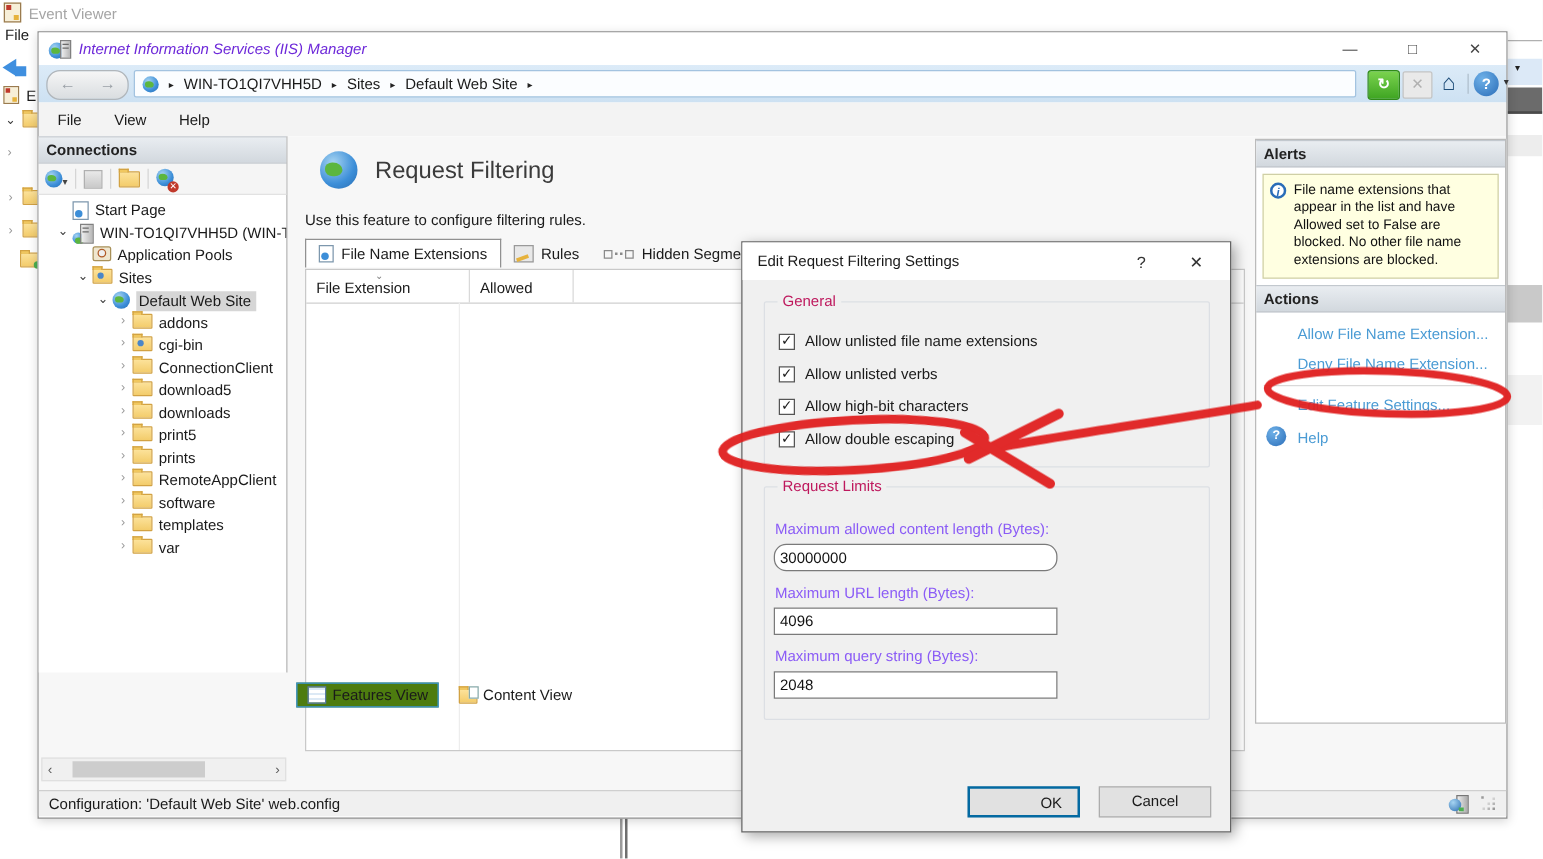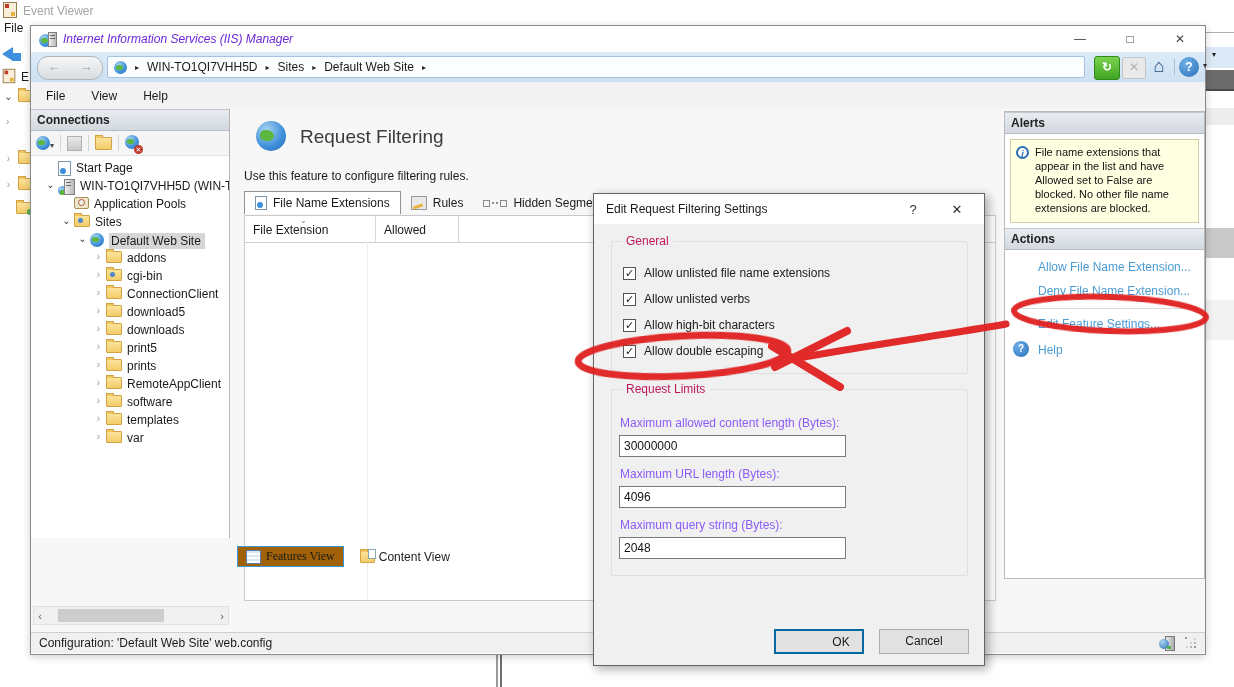--- a/index.html
+++ b/index.html
@@ -68,21 +68,21 @@
   .tab{height:22px;display:flex;align-items:center;gap:6px;padding:0 10px;color:#1a1a1a;}
   .tab.active{background:#fff;border:1px solid #919191;border-bottom:none;}
   .listbox{left:213px;top:189px;width:752px;height:386px;background:#fff;border:1px solid #c9c9c9;box-sizing:border-box;}
   .lhdr{height:26px;border-bottom:1px solid #cfcfcf;position:relative;display:flex;align-items:flex-end;}
   .lhdr .col1{width:122px;padding:0 0 5px 8px;}
   .lhdr .col2{width:74px;padding:0 0 5px 8px;}
   .coldiv{width:1px;height:26px;background:#d9d9d9;}
   .sortchev{position:absolute;left:55px;top:0;font-size:8px;color:#808080;}
   .viewtabs{left:206px;top:520px;display:flex;gap:8px;align-items:center;}
   .vtab{display:flex;align-items:center;gap:5px;padding:2px 8px;}
-  .vtab.active{background:#a16207;border:1px solid #3a96dd;font-family:Liberation Serif, serif;}
+  .vtab.active{background:#4d7c0f;border:1px solid #3a96dd;}
   .i-grid{width:13px;height:12px;border:1px solid #5a7ca8;background:repeating-linear-gradient(#dce9f5 0 2px,#fff 2px 4px);display:inline-block;}
   .i-contview{width:14px;height:11px;position:relative;display:inline-block;}
   .i-pencil{width:14px;height:12px;background:#e8e8e8;border:1px solid #9a9a9a;position:relative;display:inline-block;}
   .i-pencil::after{content:"";position:absolute;left:1px;bottom:1px;width:10px;height:3px;background:#e6b23c;transform:rotate(-20deg);}
   .i-hseg{display:inline-flex;gap:2px;align-items:center;}
   .i-hseg i{width:5px;height:5px;border:1px solid #8a8a8a;display:inline-block;}
   .i-hseg b{width:2px;height:2px;background:#8a8a8a;display:inline-block;}
   
   .rpane{left:973px;top:85px;width:201px;height:468px;background:#fff;border:1px solid #bbb;box-sizing:border-box;}
   .alertbox{margin:5px;height:84px;background:#ffffe1;border:1px solid #cfcfa6;position:relative;padding:5px 4px 4px 24px;box-sizing:border-box;font-size:11px;line-height:14px;color:#111;}
@@ -419,21 +419,21 @@
     </div>
     <div class="cbrow" style="left:29px;top:150px;">
       <span class="cbox">✓</span>
       <span>Allow double escaping</span>
     </div>
 
     <div class="groupbox" style="left:17px;top:195px;width:355px;height:185px;">
       <span class="grouplabel">Request Limits</span>
     </div>
     <span class="fldlabel" style="left:26px;top:222px;">Maximum allowed content length (Bytes):</span>
-    <input class="txtinput" style="left: 25px; top: 241px;" readonly="" value="30000000">
+    <input class="txtinput" style="left: 25px; top: 241px; border-radius: 10px;" readonly="" value="30000000">
     <span class="fldlabel" style="left:26px;top:273px;">Maximum URL length (Bytes):</span>
     <input class="txtinput" style="left: 25px; top: 292px;" readonly="" value="4096">
     <span class="fldlabel" style="left:26px;top:324px;">Maximum query string (Bytes):</span>
     <input class="txtinput" style="left: 25px; top: 343px;" readonly="" value="2048">
 
     <div class="btn ok" style="left:180px;top:435px;">OK</div>
     <div class="btn cancel" style="left:285px;top:435px;">Cancel</div>
   </div>
 
   <svg class="ab overlay" viewBox="0 0 1234 687">

